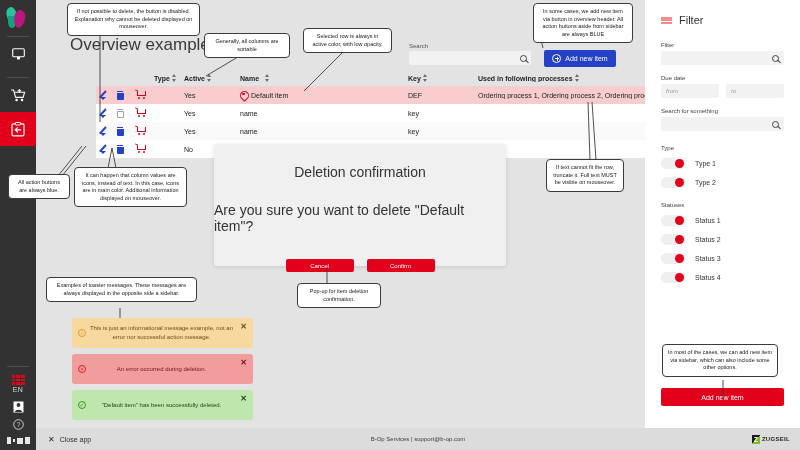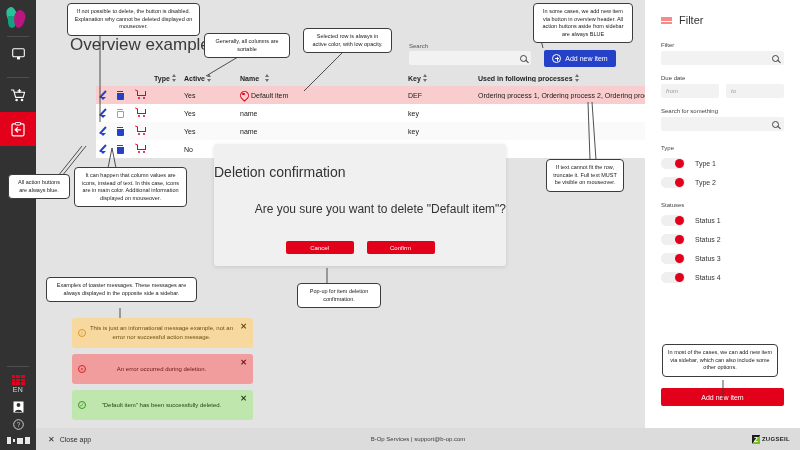--- a/index.html
+++ b/index.html
@@ -112,22 +112,22 @@
       border:1.3px solid #e2001a; border-radius:50% 50% 50% 0; transform: rotate(-45deg); }
   .ic-pin::after { content:''; position:absolute; left:2.4px; top:2.4px; width:2.2px; height:2.2px;
       background:#e2001a; border-radius:50%; }
 
   
   .modal {
     position: absolute; left: 178px; top: 144px; width: 292px; height: 122px;
     background: #f0f0f0; border-radius: 3px; z-index: 25;
     box-shadow: 0 1px 4px rgba(0,0,0,.12);
   }
-  .modal h2 { font-size: 14px; font-weight: 400; color:#333; text-align:left; margin-top: 20px; }
-  .modal p { font-size: 12px; color:#333; text-align:right; margin-top: 22px; }
+  .modal h2 { font-size: 14px; font-weight: 400; color:#333; text-align:center; margin-top: 20px; }
+  .modal p { font-size: 14px; color:#333; text-align:left; margin-top: 22px; }
   .modal .mbtns { display:flex; justify-content:center; gap:13px; margin-top: 25px; }
   .mbtn { width: 68px; height: 13px; background:#e2001a; color:#fff; font-size:6px;
           display:flex; align-items:center; justify-content:center; border-radius:2px; }
 
   
   .toasts { position: absolute; left: 36px; top: 318px; width: 181px; }
   .toast { height: 30px; border-radius: 3px; display:flex; align-items:center;
            position: relative; margin-bottom: 6px; padding: 0 18px 0 16px; }
   .toast p { font-size: 6px; line-height: 9px; text-align:center; width:100%; }
   .toast .tclose { position:absolute; right:6px; top:4px; font-size:8px; font-weight:bold; }

